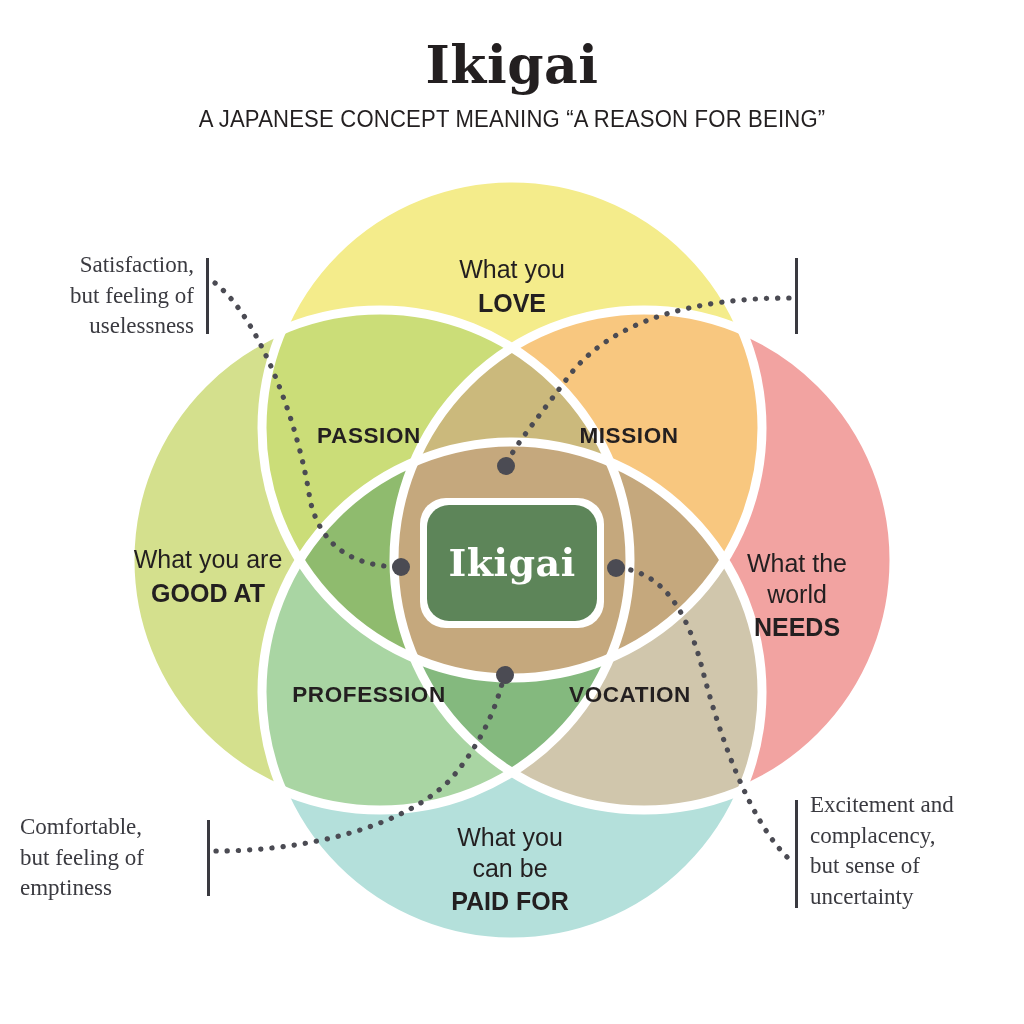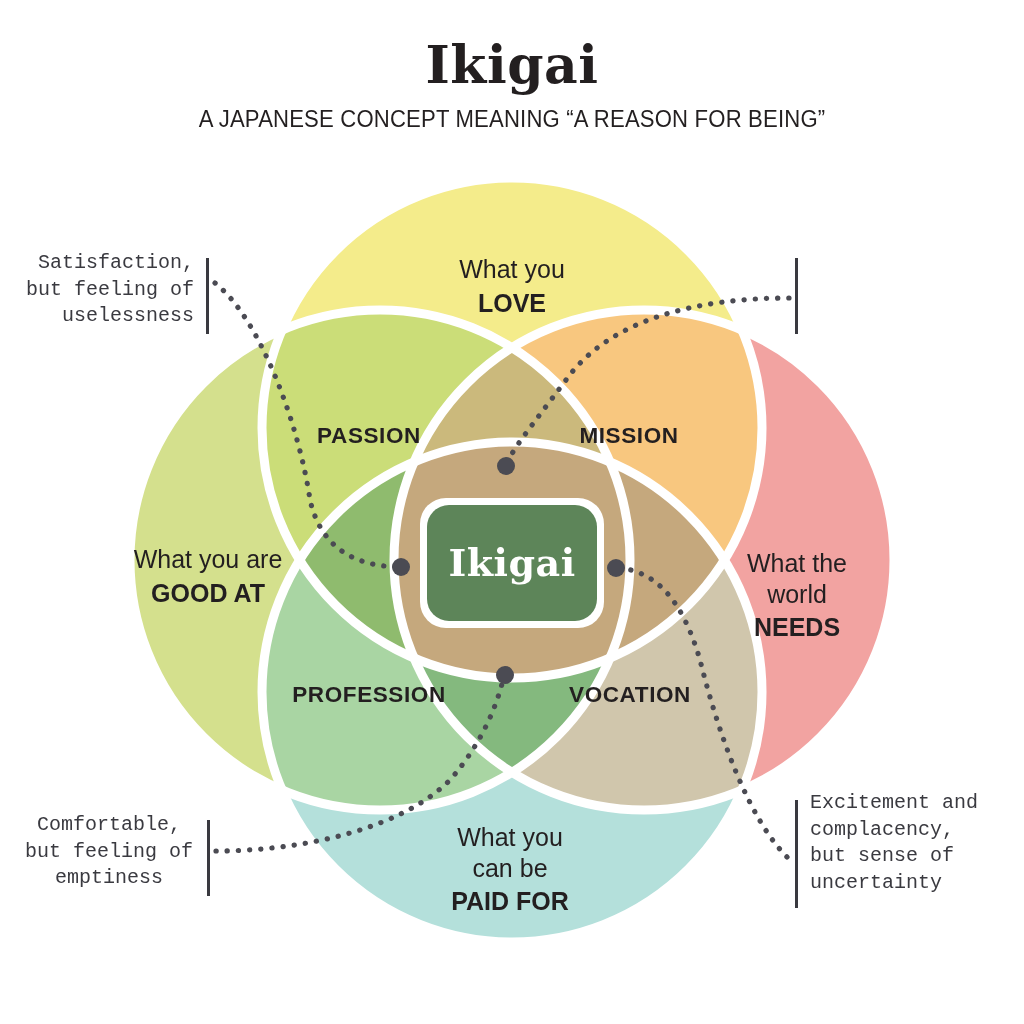--- a/index.html
+++ b/index.html
@@ -75,29 +75,29 @@
     font-family: "DejaVu Serif", "Liberation Serif", serif;
     font-weight: 700;
     font-size: 38px;
     fill: #ffffff;
     letter-spacing: 0.5px;
   }
 
   
   .annot {
     position: absolute;
-    font-size: 20px;
+    font-size: 23px;
     line-height: 1.33;
     color: #3a3a40;
-    font-family: Liberation Mono, monospace;
+    font-family: Liberation Serif, serif;
     white-space: pre-line;
   }
   .annot.tl { left: 24px;  top: 250px;  width: 170px; text-align: right; }
   .annot.tr { left: 812px; top: 250px;  width: 196px; text-align: left;  }
-  .annot.bl { left: 20px;  top: 812px;  width: 178px; text-align: center; }
+  .annot.bl { left: 20px;  top: 812px;  width: 178px; text-align: left; }
   .annot.br { left: 810px; top: 790px;  width: 200px; text-align: left;  }
 
   .rule {
     position: absolute;
     width: 3px;
     background: #3a3a40;
   }
   .rule.r-tl { left: 206px; top: 258px; height: 76px; }
   .rule.r-tr { left: 795px; top: 258px; height: 76px; }
   .rule.r-bl { left: 207px; top: 820px; height: 76px; }

